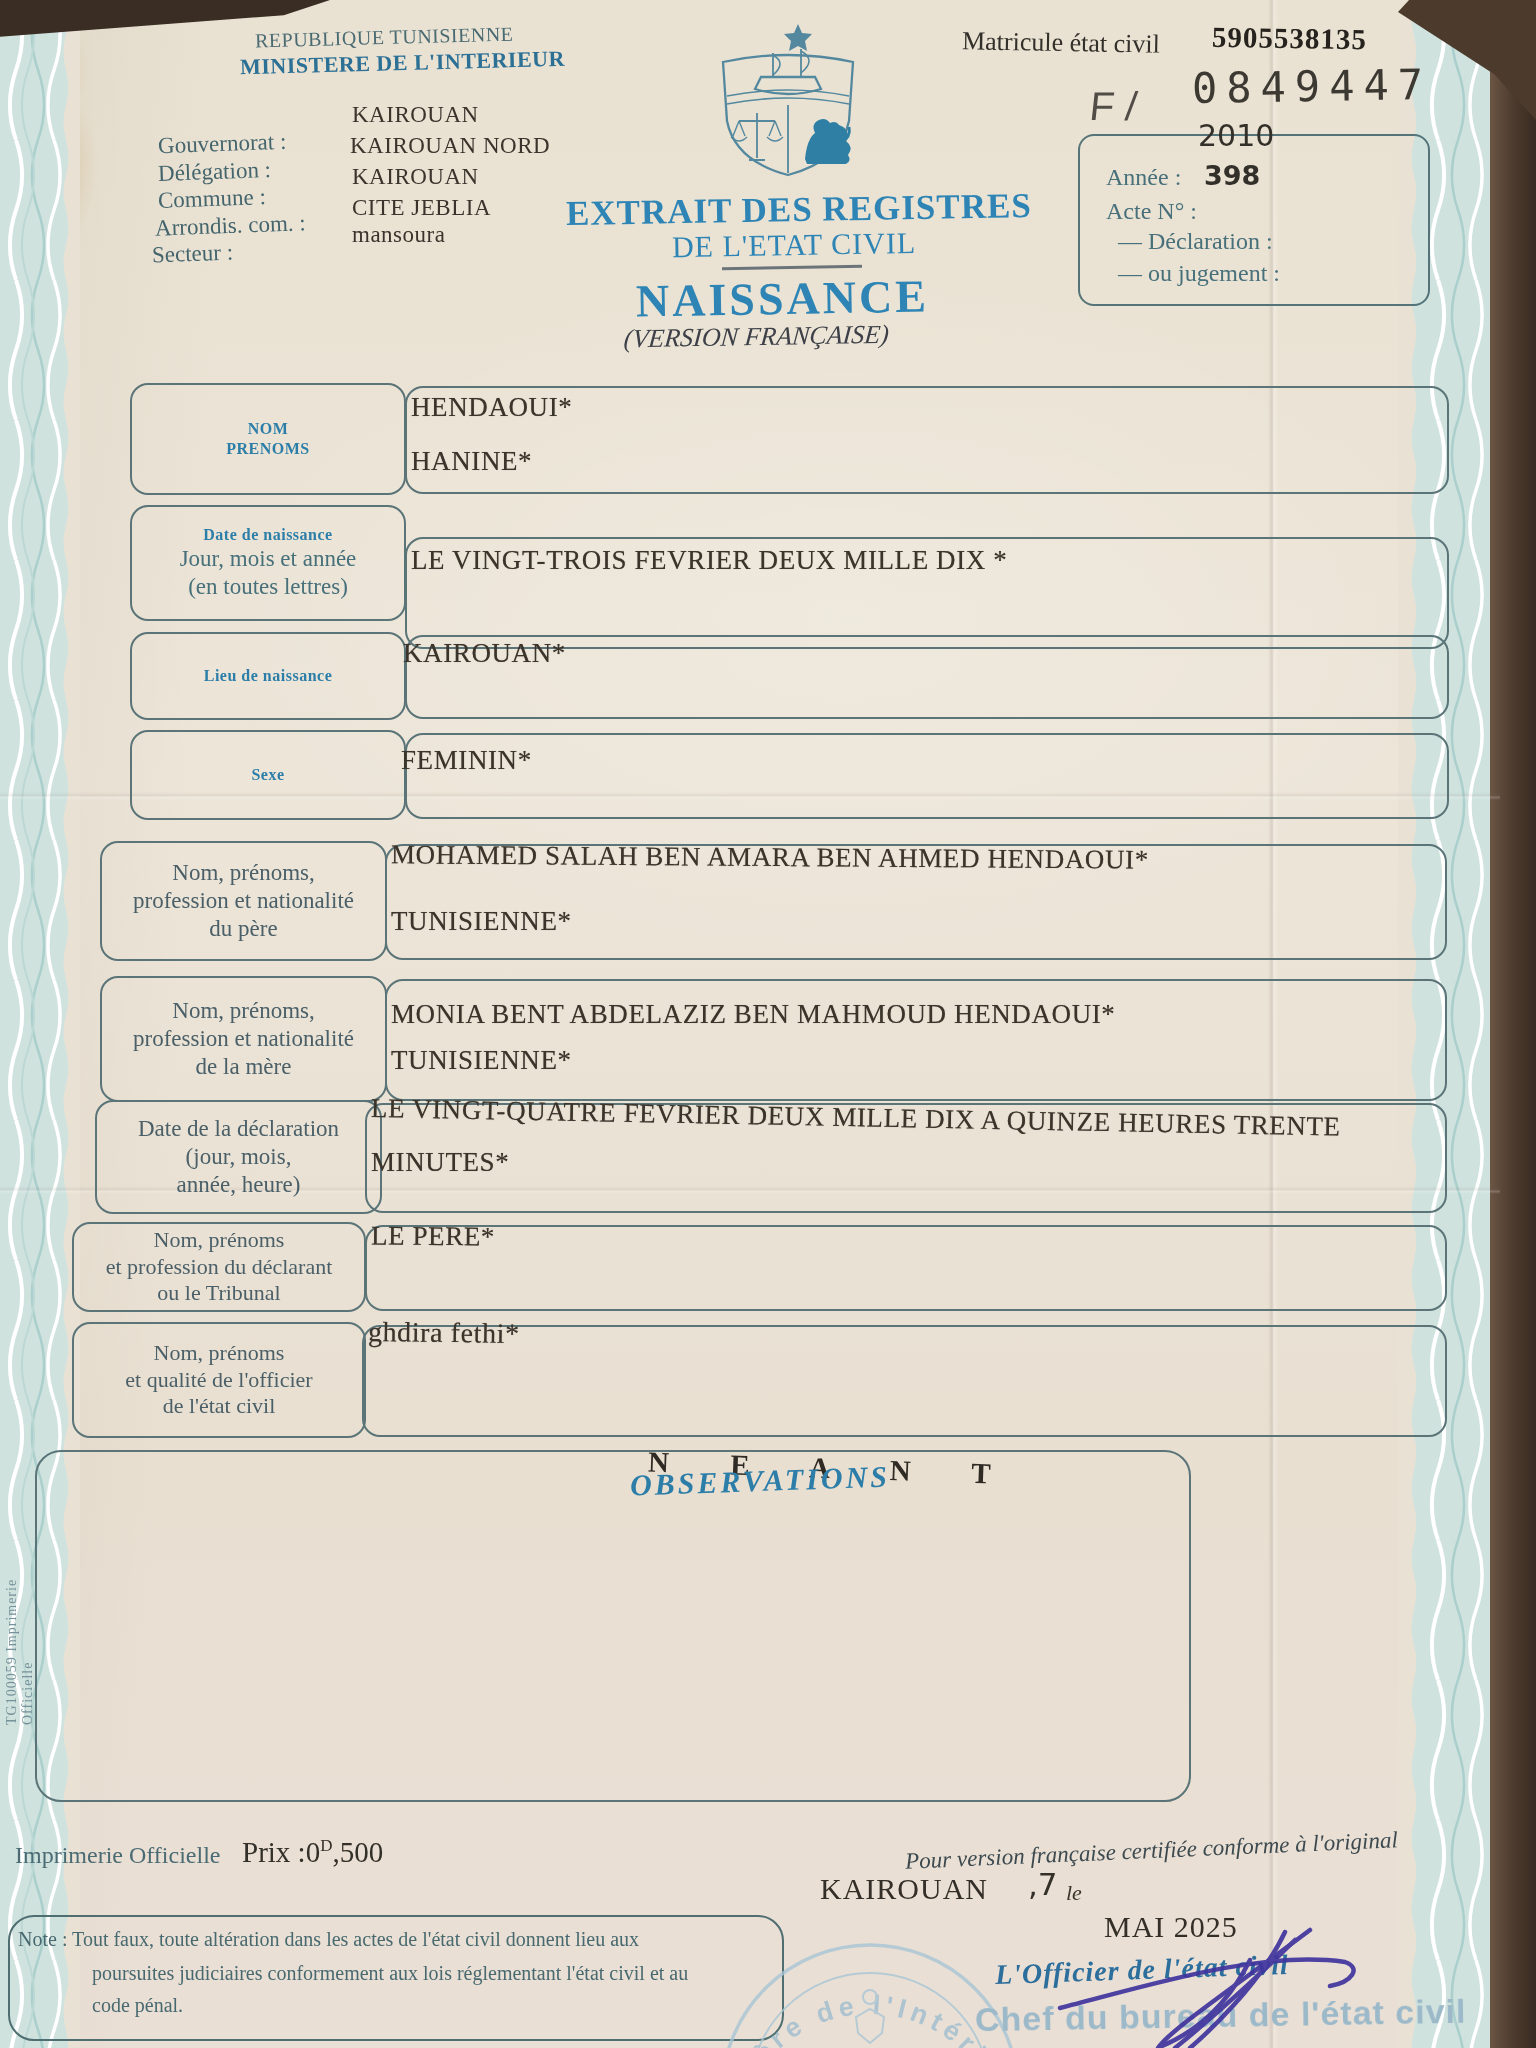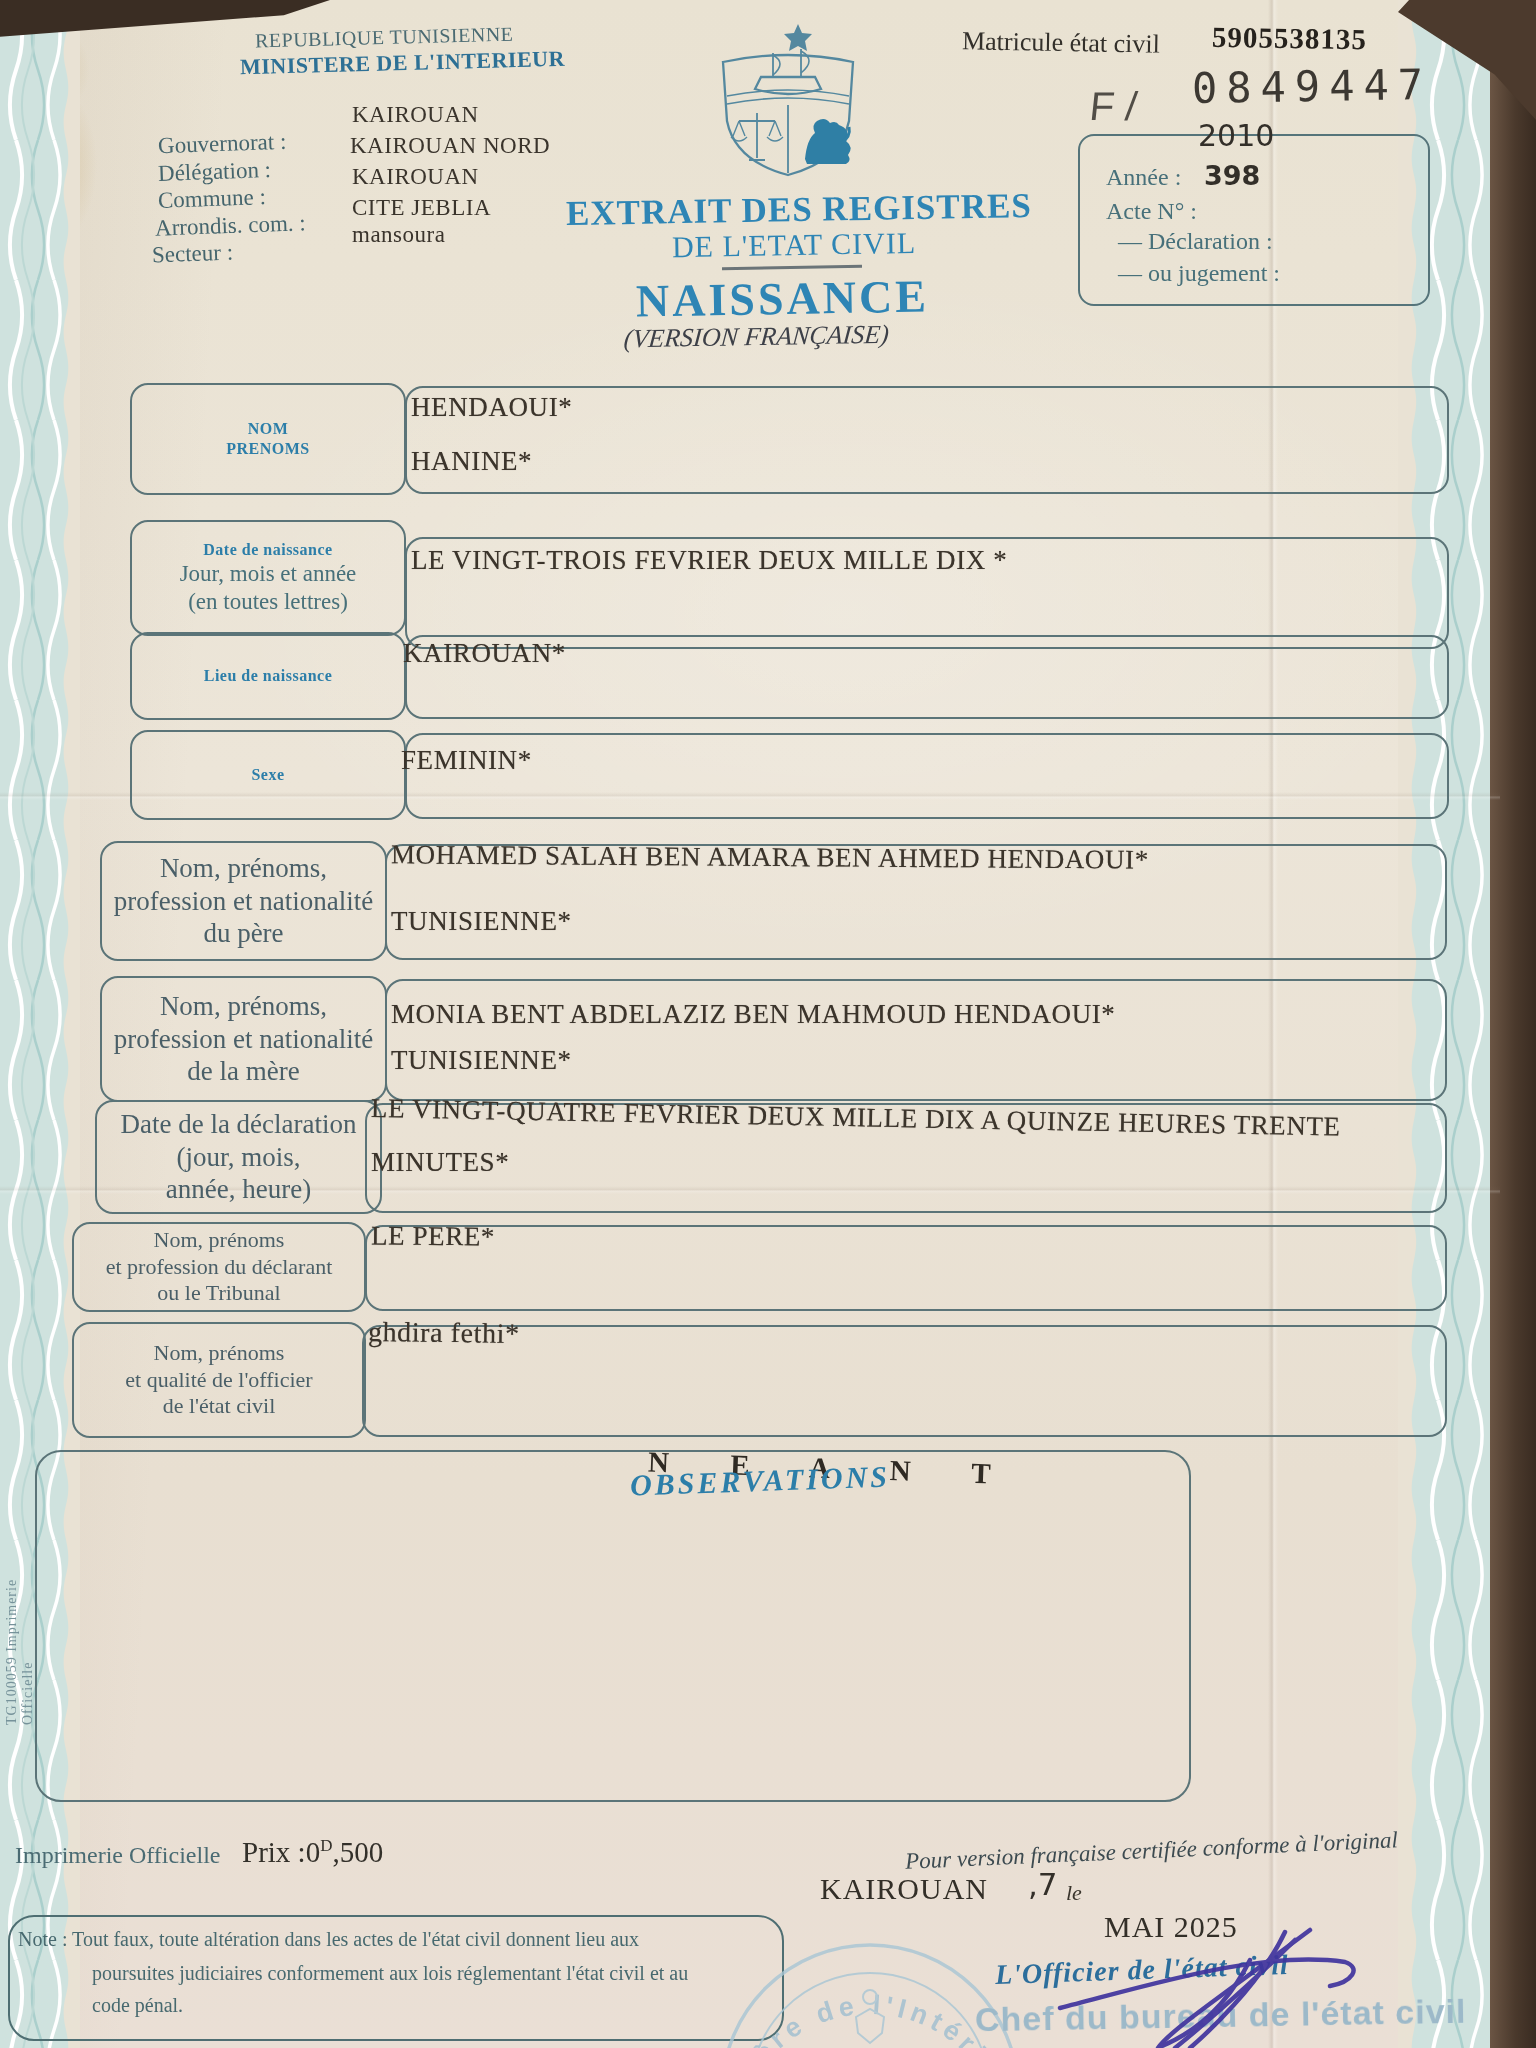--- a/index.html
+++ b/index.html
@@ -47,21 +47,21 @@
   .serie-num{font-family:"DejaVu Sans Mono",monospace;font-size:42px;color:#3c3832;letter-spacing:9px;}
   .hand{font-family:"DejaVu Sans",sans-serif;color:#332f29;}
   .acte-box{position:absolute;border:2.5px solid #55747a;border-radius:16px;}
   .acte-line{position:absolute;font-size:24px;color:#47707a;white-space:pre;}
   
   .lbox,.vbox{position:absolute;border:2.5px solid #5b7478;border-radius:18px;background:transparent;}
   .lbox{display:flex;flex-direction:column;justify-content:center;align-items:center;text-align:center;}
   .lbox div{line-height:1.22;}
   .lab-blue{font-size:16px;font-weight:bold;color:#2c7ea9;letter-spacing:.5px;}
   .lab-teal{font-size:23px;color:#47707a;}
-  .lab-dark{font-size:27px;color:#4a5f68;}
+  .lab-dark{font-size:23px;color:#4a5f68;}
   .vline{position:absolute;left:4px;font-size:27px;}
   
   .obs-title{font-size:30px;font-weight:bold;font-style:italic;color:#2c7ea9;letter-spacing:3px;}
   .neant{font-family:"Liberation Serif",serif;font-size:29px;font-weight:bold;color:#2f2a23;letter-spacing:27px;}
   
   .note-box{position:absolute;border:2.5px solid #4e6e72;border-radius:26px;}
   .note-line{position:absolute;font-size:20px;color:#47696f;white-space:pre;}
   .imprimerie{font-size:24px;color:#4a6b73;}
   .prix{font-size:29px;color:#33302a;}
   .prix sup{font-size:17px;}
@@ -166,21 +166,21 @@
 
   <div class="lbox" style="left:130px;top:383px;width:272px;height:108px;">
     <div class="lab-blue">NOM</div>
     <div class="lab-blue">PRENOMS</div>
   </div>
   <div class="vbox" style="left:405px;top:386px;width:1040px;height:104px;">
     <div class="vline typed" style="top:4px;">HENDAOUI*</div>
     <div class="vline typed" style="top:58px;">HANINE*</div>
   </div>
 
-  <div class="lbox" style="left:130px;top:520px;width:272px;height:112px;text-align:right;">
+  <div class="lbox" style="left:130px;top:505px;width:272px;height:112px;text-align:right;">
     <div class="lab-blue">Date de naissance</div>
     <div class="lab-teal">Jour, mois et année</div>
     <div class="lab-teal">(en toutes lettres)</div>
   </div>
   <div class="vbox" style="left:405px;top:508px;width:1040px;height:108px;margin-top:29px;">
     <div class="vline typed" style="top:6px;">LE VINGT-TROIS FEVRIER  DEUX MILLE DIX *</div>
   </div>
 
   <div class="lbox" style="left:130px;top:632px;width:272px;height:84px;">
     <div class="lab-blue">Lieu de naissance</div>

